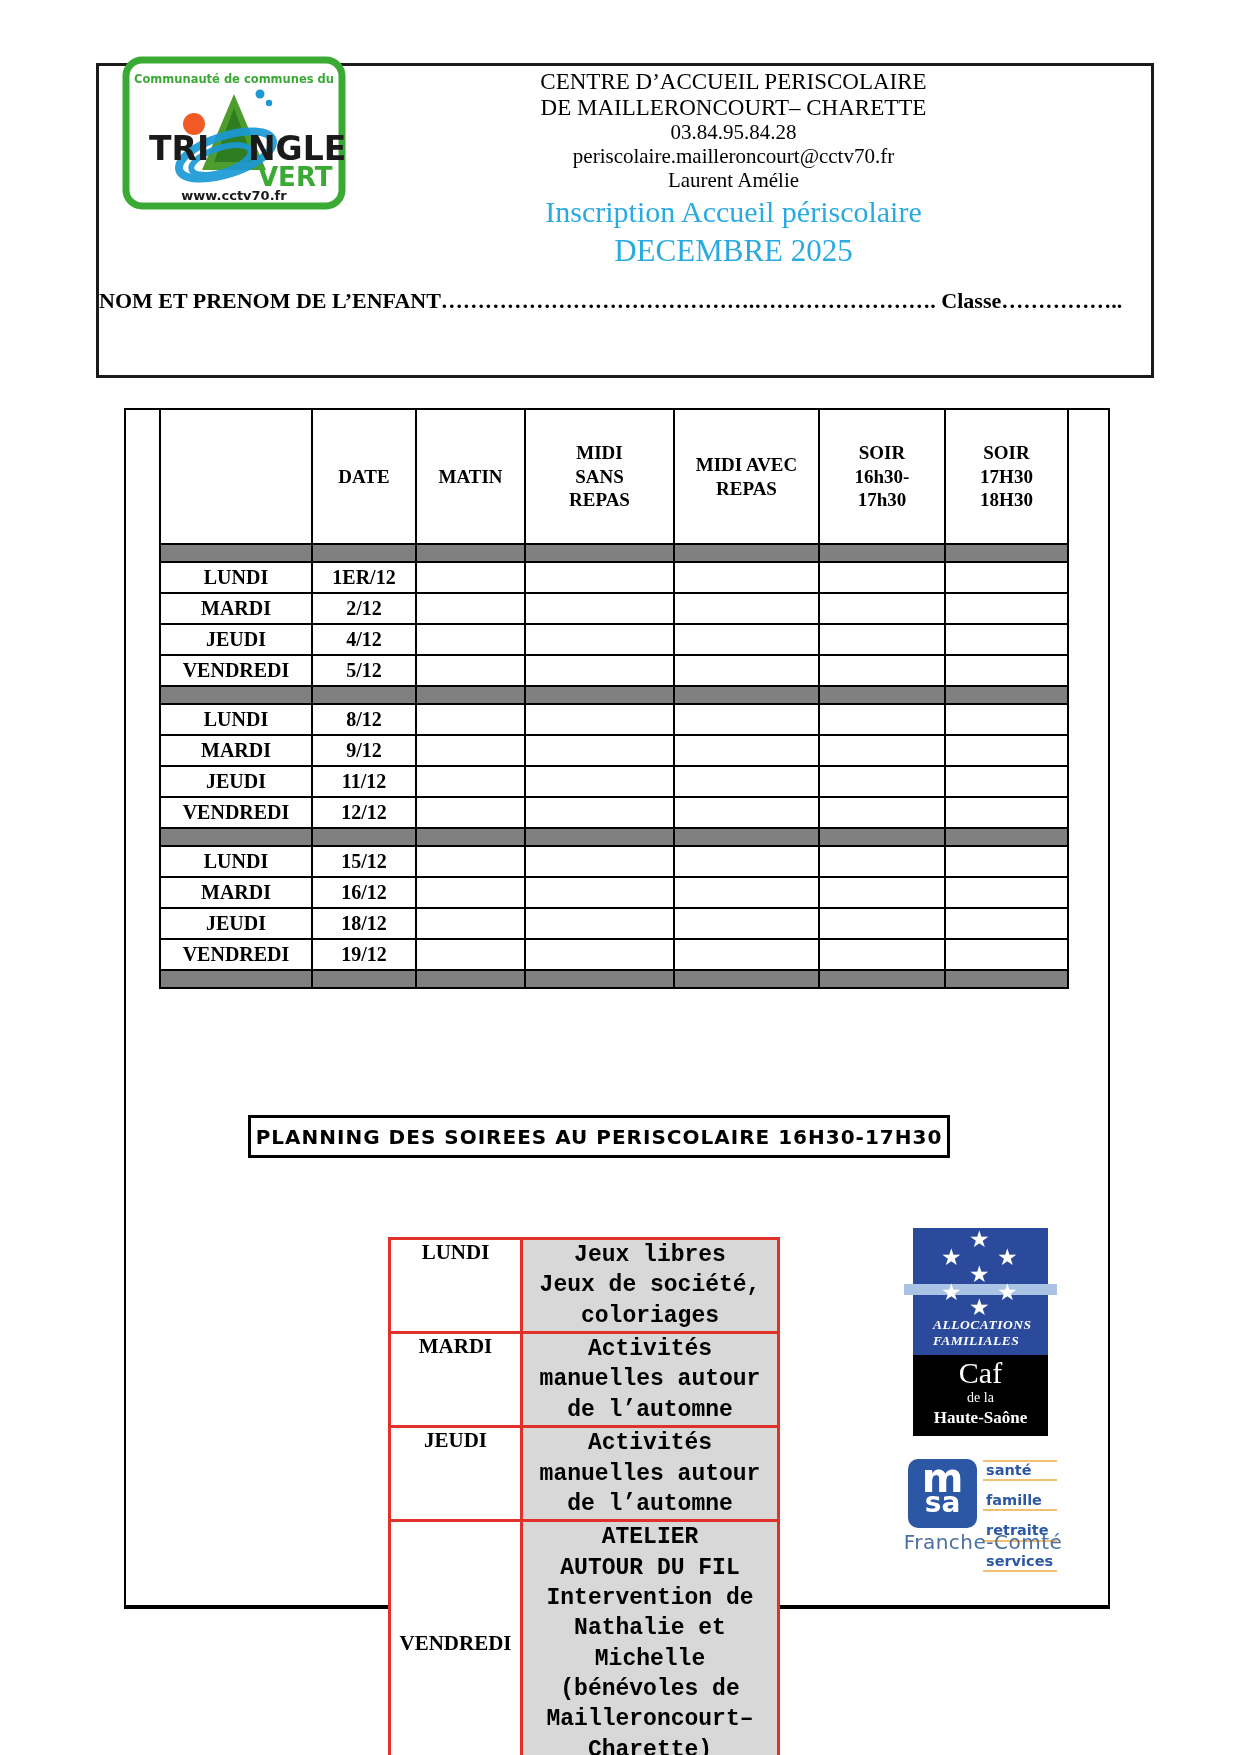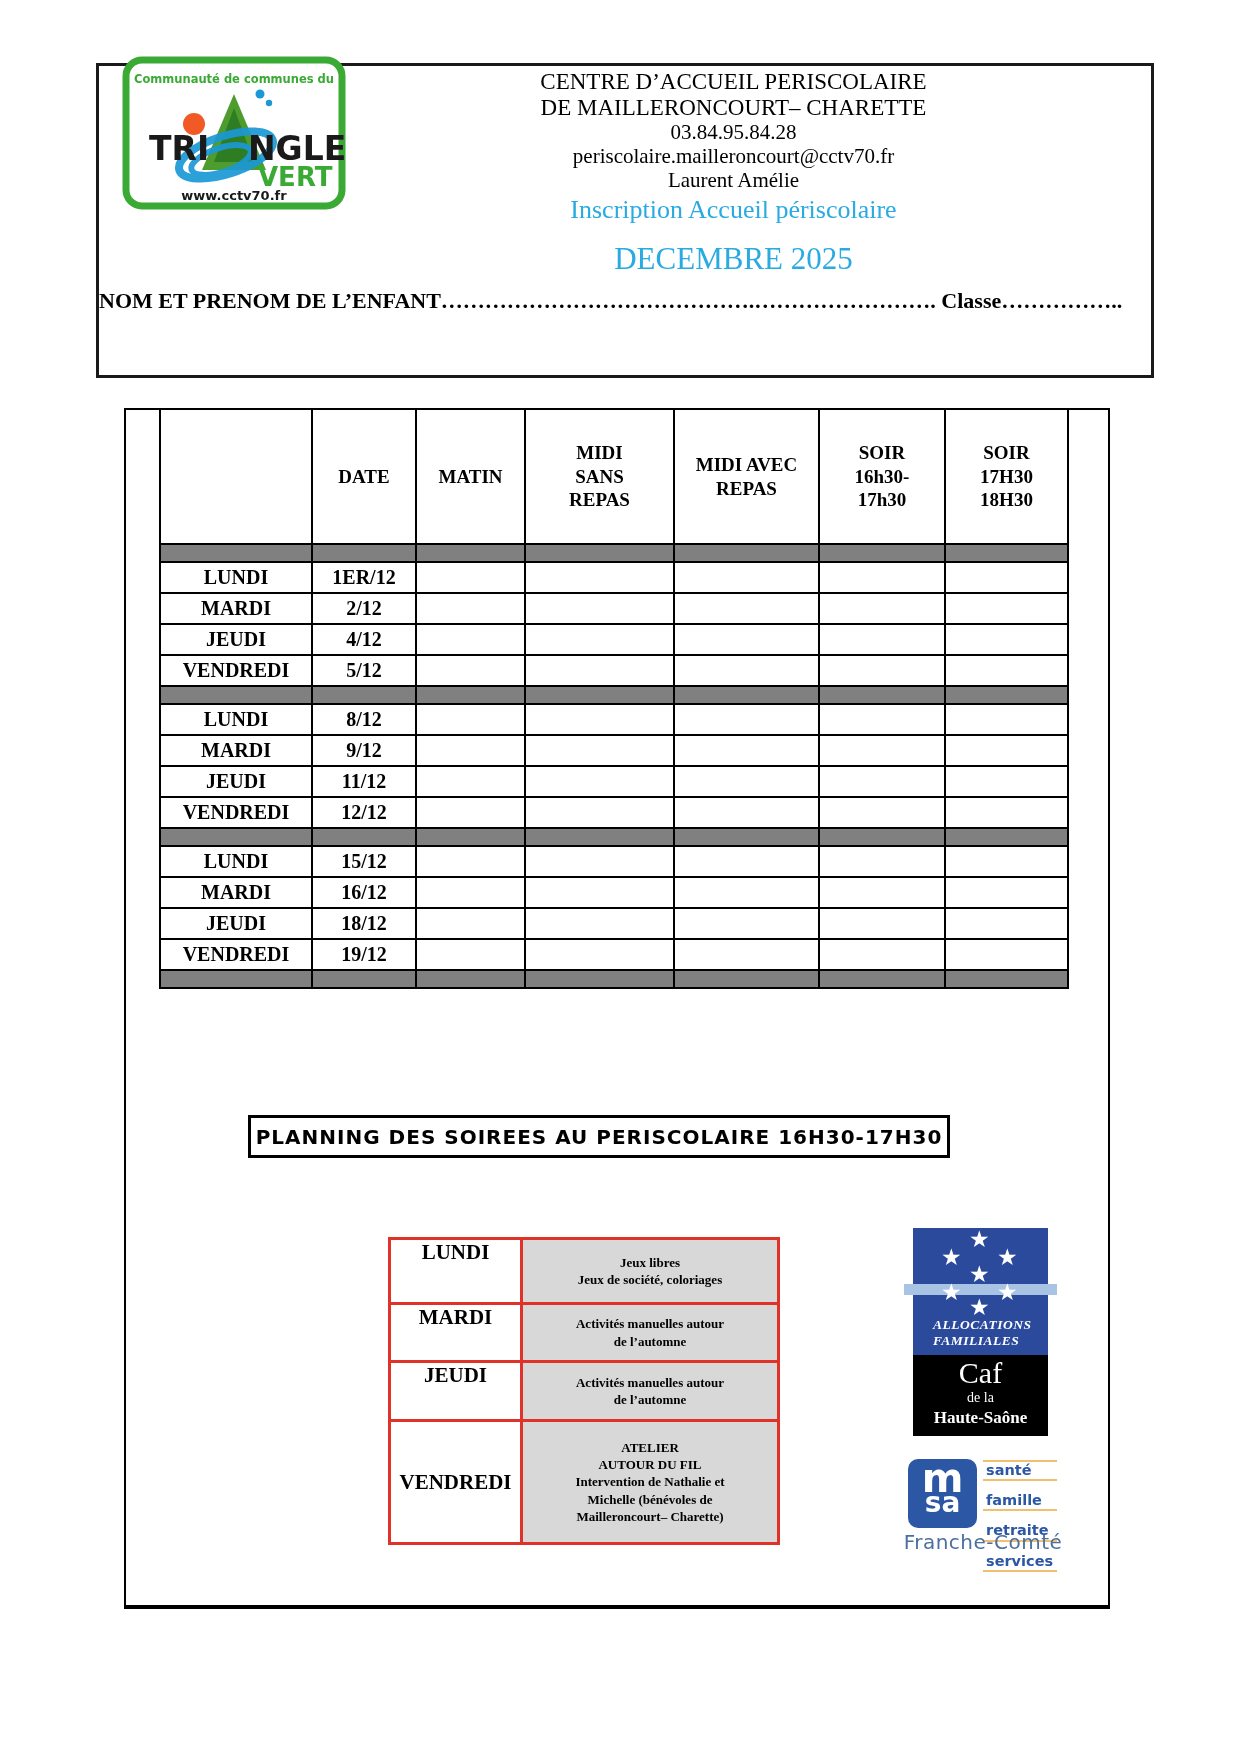--- a/index.html
+++ b/index.html
@@ -20,21 +20,21 @@
     background:#fff;
   }
   .tv-logo { left:90px; top:56px; width:224px; height:154px; z-index:3;margin-left:32px; }
 
   .header-block {
     left:313px; top:70px; width:841px;
     text-align:center; font-weight:normal; line-height:1;
   }
   .h-sm  { font-size:23px; margin:0 0 3px 0; }
   .h-xs  { font-size:21px; margin:0 0 3px 0; }
-  .h-title { font-size:26px; margin:6px 0 20px 0; color:#29abe2; }
+  .h-title { font-size:30px; margin:6px 0 8px 0; color:#29abe2; }
   .h-title2 { font-size:31px; margin:2px 0 0 0; color:#29abe2; }
 
   .name-line {
     left:99px; top:288px; width:884px;
     font-weight:bold; font-size:22px; white-space:nowrap;
   }
 
   
   .outer-box {
     left:124px; top:408px; width:986px; height:1201px;
@@ -75,22 +75,22 @@
     position:absolute; left:388px; top:1237px;
     border-collapse:collapse; table-layout:fixed;
   }
   .planning-table td {
     border:3px solid #e03228; padding:0 4px;
     font-weight:bold; text-align:center; box-sizing:border-box;
   }
   .p-day { width:132px; font-size:21px; background:#fff; vertical-align:top; padding-top:8px; }
   .p-day.center { vertical-align:middle; padding-top:0; }
   .p-act {
-    width:257px; font-size:13px; background:#d8d8d8;
-    vertical-align:middle; white-space:pre-line; line-height:1.32;
+    width:257px; font-size:23px; background:#d8d8d8;
+    vertical-align:middle; white-space:pre-line; line-height:1.32;font-family:Liberation Mono, monospace;
   }
   .row-h1 td { height:65px; }
   .row-h2 td { height:58px; }
   .row-h3 td { height:59px; }
   .row-h4 td { height:123px; }
 
   
   .caf { left:913px; top:1228px; width:135px; }
   .caf-blue {
     height:127px; background:#2b4a9b; position:relative; color:#fff;

